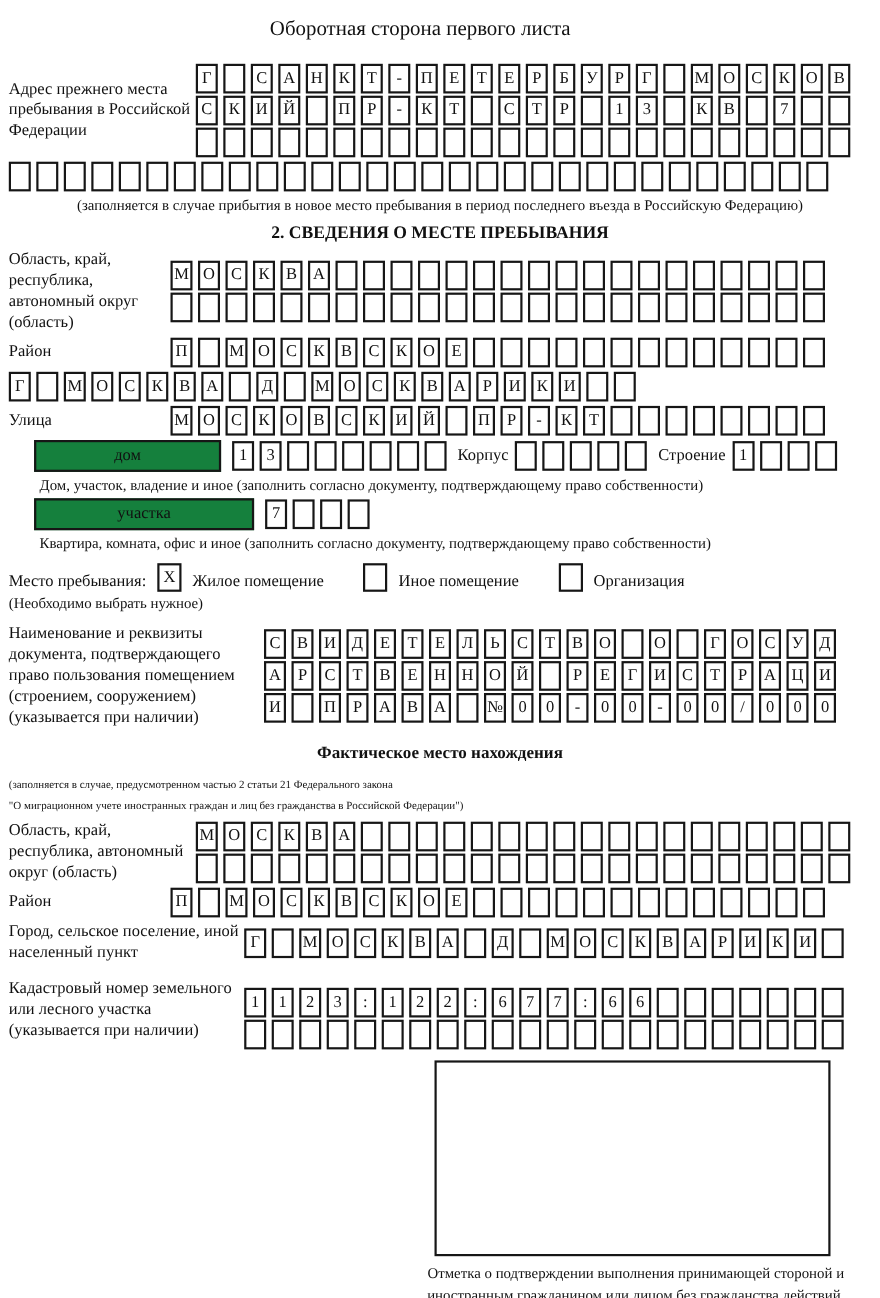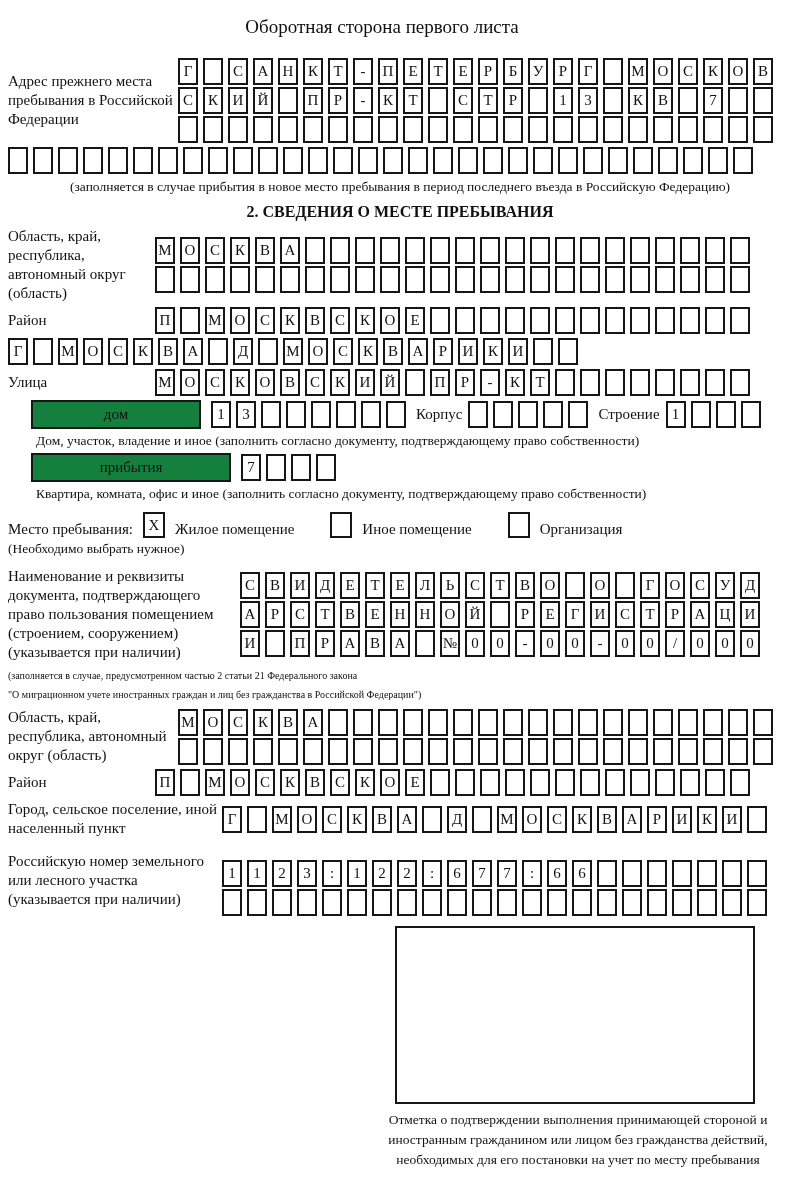--- a/index.html
+++ b/index.html
@@ -359,21 +359,21 @@
     <div class="cells">
         <span class="cell">1</span>
         <span class="cell"></span>
         <span class="cell"></span>
         <span class="cell"></span>
       </div>
   </div>
   <div class="caption indent">Дом, участок, владение и иное (заполнить согласно документу, подтверждающему право собственности)</div>
 
   <div class="house-row" style="margin-top:2px;">
-    <div class="named-box kv-box">прибытия</div>
+    <div class="named-box kv-box">участка</div>
     <div class="gap10"></div>
     <div class="cells">
         <span class="cell">7</span>
         <span class="cell"></span>
         <span class="cell"></span>
         <span class="cell"></span>
       </div>
   </div>
   <div class="caption indent">Квартира, комната, офис и иное (заполнить согласно документу, подтверждающему право собственности)</div>
 
@@ -458,20 +458,21 @@
           <span class="cell">0</span>
           <span class="cell">0</span>
           <span class="cell">/</span>
           <span class="cell">0</span>
           <span class="cell">0</span>
           <span class="cell">0</span>
         </div>
     </div>
   </div>
 
+  <div class="h3">Фактическое место нахождения</div>
   <div class="fact-notes">
     <div>(заполняется в случае, предусмотренном частью 2 статьи 21 Федерального закона</div>
     <div>"О миграционном учете иностранных граждан и лиц без гражданства в Российской Федерации")</div>
   </div>
 
   <div class="group">
     <div class="label w170">Область, край, республика, автономный округ (область)</div>
     <div class="rows">
       <div class="cells">
           <span class="cell">М</span>
@@ -580,21 +581,21 @@
         <span class="cell">А</span>
         <span class="cell">Р</span>
         <span class="cell">И</span>
         <span class="cell">К</span>
         <span class="cell">И</span>
         <span class="cell"></span>
       </div>
   </div>
 
   <div class="group" style="margin-top:6px;">
-    <div class="label w214">Российскую номер земельного или лесного участка (указывается при наличии)</div>
+    <div class="label w214">Кадастровый номер земельного или лесного участка (указывается при наличии)</div>
     <div class="rows cad-rows">
       <div class="cells">
           <span class="cell">1</span>
           <span class="cell">1</span>
           <span class="cell">2</span>
           <span class="cell">3</span>
           <span class="cell">:</span>
           <span class="cell">1</span>
           <span class="cell">2</span>
           <span class="cell">2</span>

